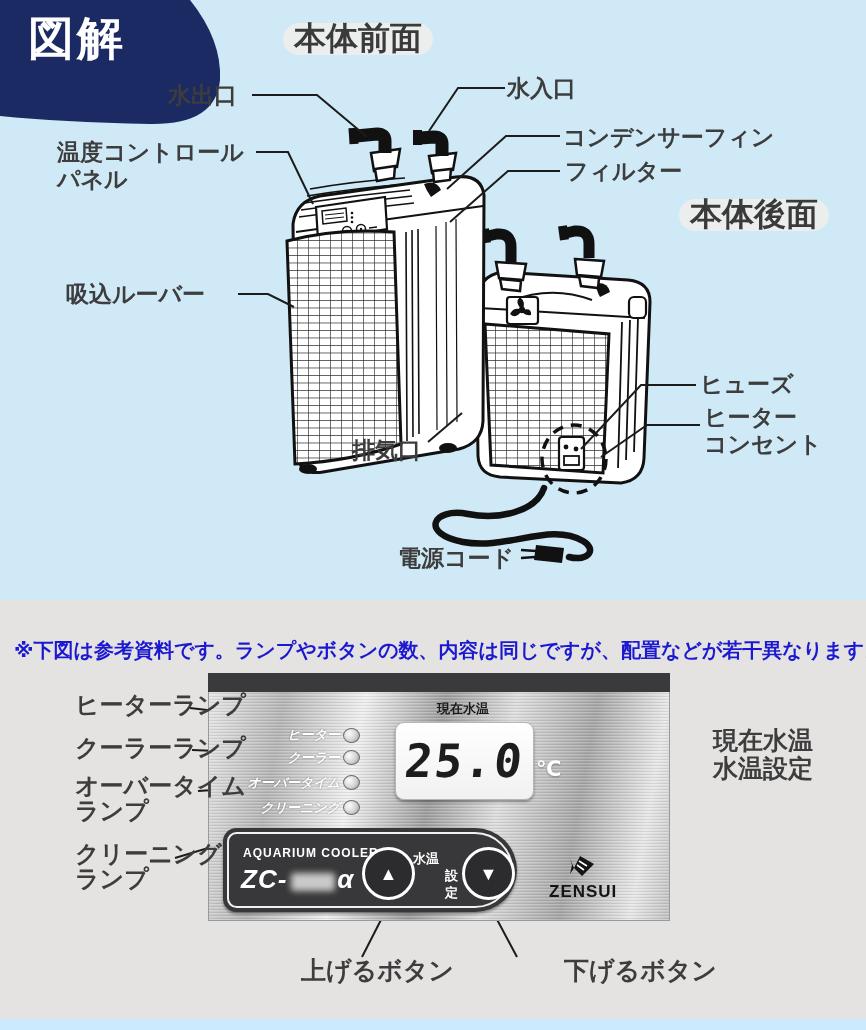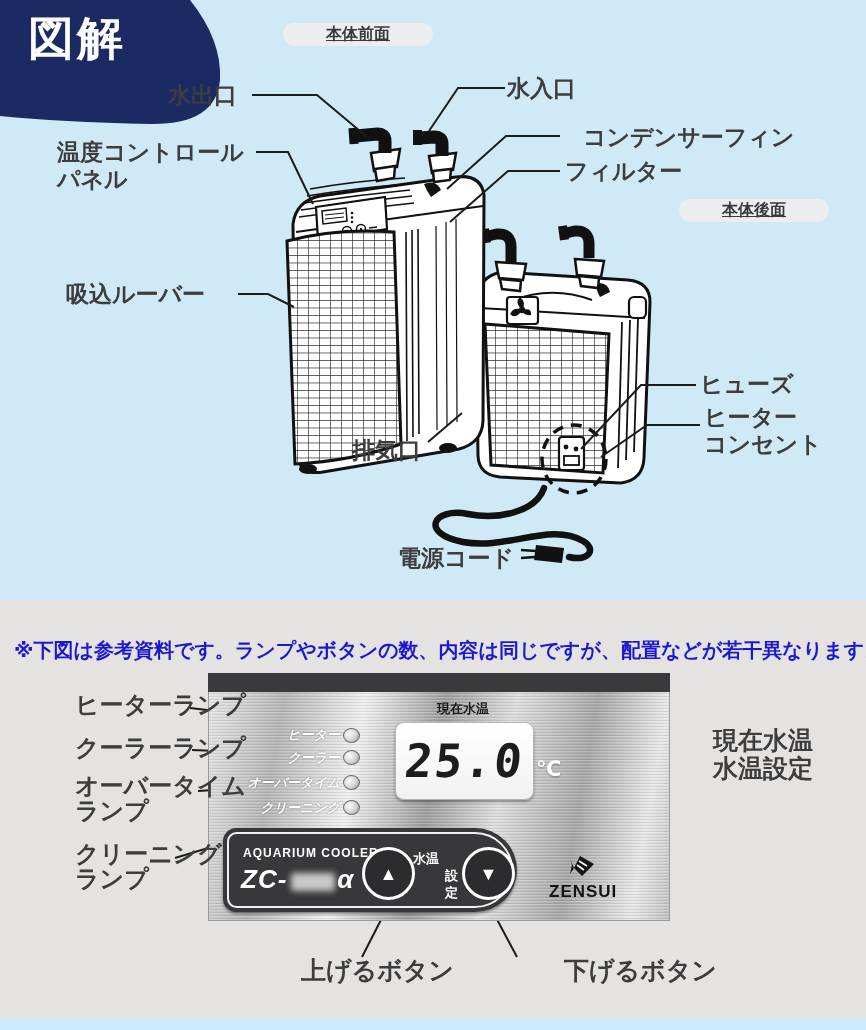--- a/index.html
+++ b/index.html
@@ -7,22 +7,22 @@
   .page{position:relative;width:866px;height:1030px;overflow:hidden;background:#f9a8d4;}
   
   .top-section{position:absolute;left:0;top:0;width:866px;height:600px;background:#cfe9f6;}
   .gray-section{position:absolute;left:0;top:600px;width:866px;height:419px;background:#e5e3e2;}
   .footer-strip{position:absolute;left:0;top:1019px;width:866px;height:11px;background:#cbeafd;}
   svg{display:block;}
   .art{position:absolute;left:0;top:0;}
   
   .badge-text{position:absolute;left:28px;top:8px;color:#fff;font-size:46px;font-weight:900;letter-spacing:3px;}
   
-  .pill{position:absolute;width:150px;height:23px;background:#eceeee;border-radius:20px;
-        display:flex;align-items:center;justify-content:center;font-size:16px;font-weight:600;color:#3a3a3a;text-decoration:underline;}
+  .pill{position:absolute;width:150px;height:32px;background:#eceeee;border-radius:20px;
+        display:flex;align-items:center;justify-content:center;font-size:32px;font-weight:600;color:#3a3a3a;}
   
   .lbl{position:absolute;color:#3d3d3d;font-size:23px;font-weight:600;line-height:1.17;white-space:nowrap;}
   
   .note{position:absolute;left:14px;top:612px;width:845px;color:#1b18d1;font-size:20px;font-weight:700;
         line-height:36px;white-space:nowrap;}
   
   .lbl2{position:absolute;color:#3d3d3d;font-size:24px;font-weight:600;line-height:1.05;white-space:nowrap;margin-left:35px;}
   
   .panel{position:absolute;left:208px;top:673px;width:462px;height:248px;
          background:
@@ -158,21 +158,21 @@
       </defs>
     </svg>
 
     <div class="badge-text">図解</div>
 
     <div class="pill" style="left:283px;top:23px;">本体前面</div>
     <div class="pill" style="left:679px;top:199px;">本体後面</div>
 
     <div class="lbl" style="left:168px;top:82px;">水出口</div>
     <div class="lbl" style="left:507px;top:75px;">水入口</div>
-    <div class="lbl" style="left:563px;top:124px;margin-left:20px;">コンデンサーフィン</div>
+    <div class="lbl" style="left:563px;top:124px;">コンデンサーフィン</div>
     <div class="lbl" style="left:565px;top:158px;">フィルター</div>
     <div class="lbl" style="left:57px;top:139px;">
       <span style="display:block;">温度コントロール</span>
       <span style="display:block;">パネル</span>
     </div>
     <div class="lbl" style="left:66px;top:281px;">吸込ルーバー</div>
     <div class="lbl" style="left:352px;top:437px;">排気口</div>
     <div class="lbl" style="left:700px;top:371px;">ヒューズ</div>
     <div class="lbl" style="left:704px;top:404px;">
       <span style="display:block;">ヒーター</span>

